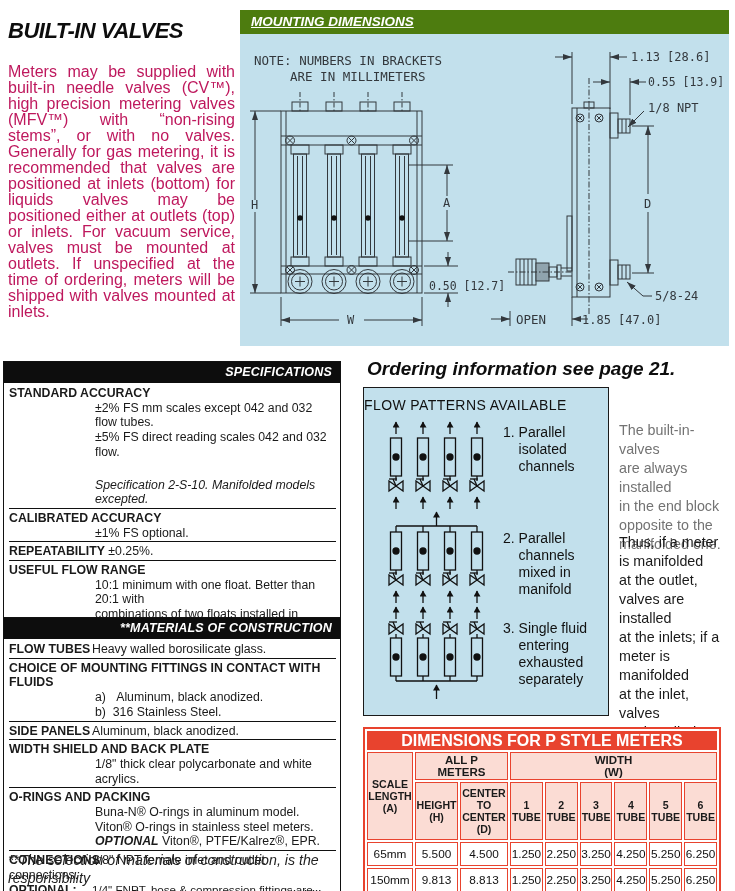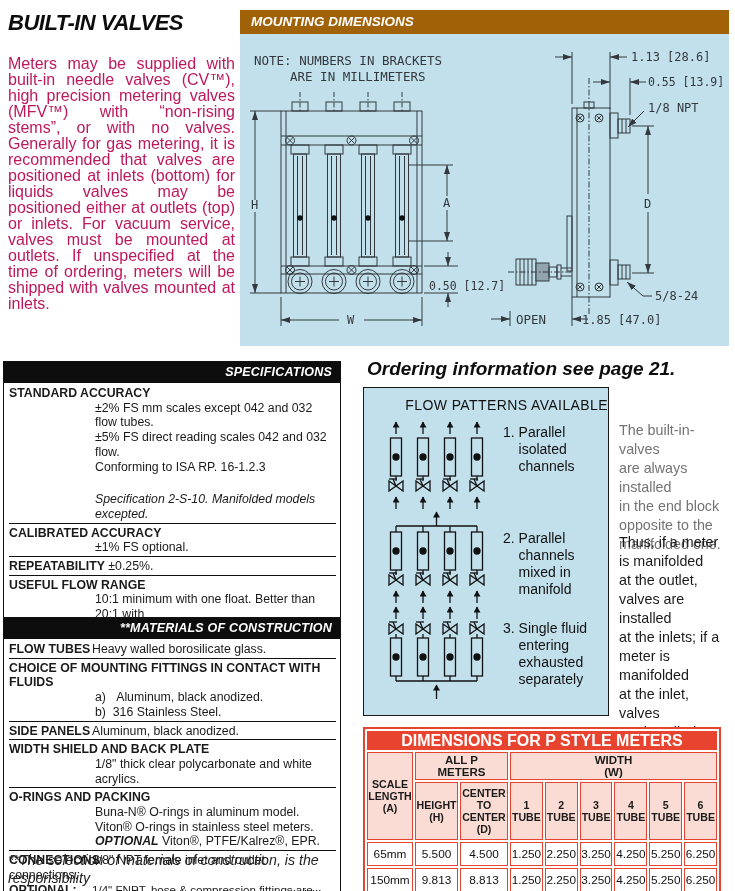--- a/index.html
+++ b/index.html
@@ -1,45 +1,45 @@
 <!DOCTYPE html>
 <html><head>
 <meta charset="utf-8">
 <style>
   html,body{margin:0;padding:0;background:#e9e9e9;}
   #page{position:relative;width:735px;height:891px;background:#ffffff;overflow:hidden;
         font-family:"Liberation Sans",sans-serif;color:#1a1a1a;}
   
   #left-col{position:absolute;left:8px;top:10px;width:227px;}
-  #page-title{font:italic bold 22px/25px "Liberation Sans",sans-serif;letter-spacing:-.5px;margin:0 0 21px 0;color:#0d0d0d;}
+  #page-title{font:italic bold 22px/25px "Liberation Sans",sans-serif;letter-spacing:-.5px;margin:8px 0 21px 0;color:#0d0d0d;}
   #intro{font-size:16px;line-height:16px;text-align:justify;color:#be185d;}
   
   .box{position:absolute;border:1.6px solid #111;background:#fff;box-sizing:border-box;}
   .bar{background:#0d0d0d;color:#fff;font:italic bold 12.5px/21px "Liberation Sans",sans-serif;padding:0 8px;letter-spacing:.2px;text-align:right;}
   .box-body{padding:3px 4px 4px 5px;font-size:12.3px;line-height:14.7px;}
   .term{font-weight:bold;}
   .iterm{font-weight:bold;display:inline-block;width:83px;}
   .val{padding-left:86px;}
   .ital{font-style:italic;margin-top:18px;}
   .bital{font-style:italic;font-weight:bold;}
   .rule{border:0;border-top:1.4px solid #111;margin:1px 0 2px 0;}
   #specs-box{left:3px;top:361px;width:338px;}
   #materials-box{left:3px;top:617px;width:338px;}
   #footnote{position:absolute;left:8px;top:851px;width:340px;font:italic 14.2px/18px "Liberation Sans",sans-serif;color:#222;}
   #footnote .fn2{padding-left:13px;}
   
   #mounting-panel{position:absolute;left:240px;top:10px;width:489px;height:336px;}
-  #mounting-bar{height:24px;background:#a16207;color:#fff;font:italic bold 13.5px/24px "Liberation Sans",sans-serif;padding:0 11px;}
+  #mounting-bar{height:24px;background:#4d7c0f;color:#fff;font:italic bold 13.5px/24px "Liberation Sans",sans-serif;padding:0 11px;text-decoration:underline;}
   #mounting-canvas{width:489px;height:312px;background:#c2e0ec;display:block;}
   svg text{font-family:"DejaVu Sans Mono",monospace;fill:#33383d;}
   
   #ordering{position:absolute;left:367px;top:357px;width:360px;font:italic bold 19px/24px "Liberation Sans",sans-serif;color:#0d0d0d;}
   
   #flow-panel{position:absolute;left:363px;top:387px;width:246px;height:329px;background:#c2e0ec;border:1.8px solid #1a1a1a;box-sizing:border-box;}
-  #flow-title{position:absolute;left:0;right:0;top:9px;text-align:right;font-size:14px;letter-spacing:.4px;color:#111;}
+  #flow-title{position:absolute;left:0;right:0;top:9px;text-align:left;font-size:14px;letter-spacing:.4px;color:#111;}
   #flow-canvas{position:absolute;left:0;top:0;width:242px;height:325px;}
   .flow-label{position:absolute;left:139px;width:102px;font-size:14px;line-height:17px;color:#111;white-space:pre;}
   #flow-label-1{top:36px;} #flow-label-2{top:142px;} #flow-label-3{top:232px;}
   
   .side-note{position:absolute;left:619px;width:114px;font-size:14.3px;line-height:19px;white-space:pre-line;}
   #note-red{top:421px;color:#737373;}
   #note-black{top:533px;color:#1a1a1a;}
   
   #dim-table{position:absolute;left:363px;top:727px;width:358px;border:2px solid #e8432e;background:#fff;box-sizing:border-box;}
   #dim-table table{border-collapse:separate;border-spacing:2px;width:100%;table-layout:fixed;}
@@ -254,21 +254,20 @@
       </g>
     </svg>
   </div>
 
   <div id="specs-box" class="box">
     <div class="bar">SPECIFICATIONS</div>
     <div class="box-body">
       <div class="term">STANDARD ACCURACY</div>
       <div class="val">±2% FS mm scales except 042 and 032 flow tubes.</div>
       <div class="val">±5% FS direct reading scales 042 and 032 flow.</div>
-      <div class="val">Conforming to ISA RP. 16-1.2.3</div>
       <div class="val ital">Specification 2-S-10. Manifolded models excepted.</div>
       <hr class="rule">
       <div class="term">CALIBRATED ACCURACY</div>
       <div class="val">±1% FS optional.</div>
       <hr class="rule">
       <div><span class="term">REPEATABILITY</span> <span>±0.25%.</span></div>
       <hr class="rule">
       <div class="term">USEFUL FLOW RANGE</div>
       <div class="val">10:1 minimum with one float. Better than 20:1 with</div>
       <div class="val">combinations of two floats installed in meters.</div>

